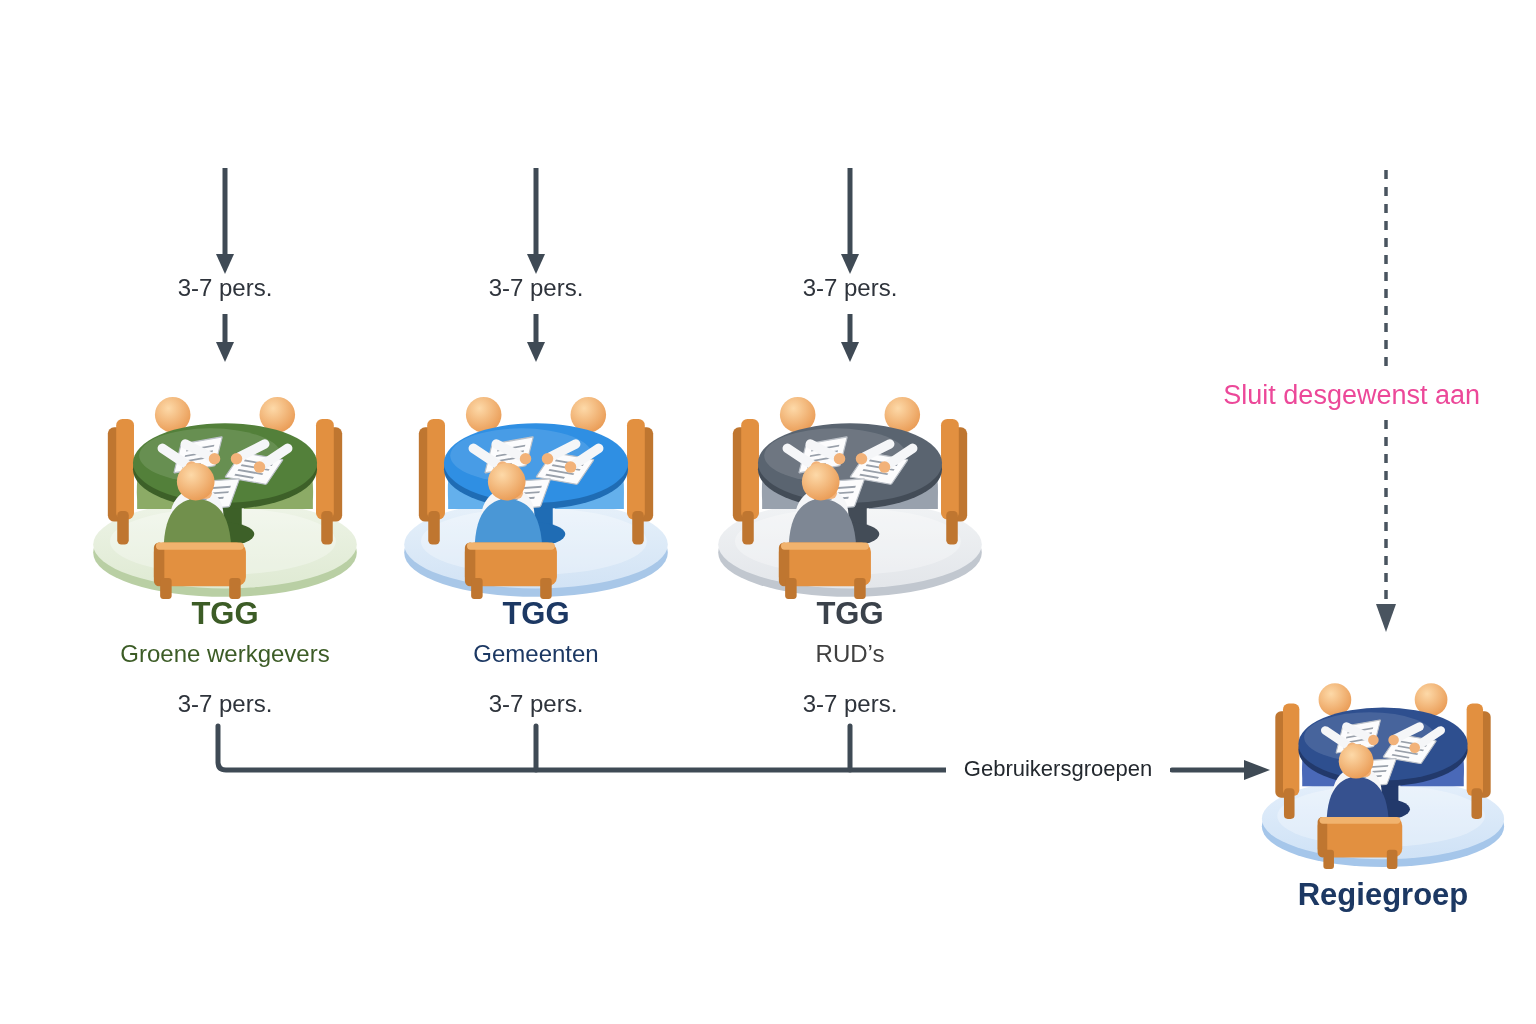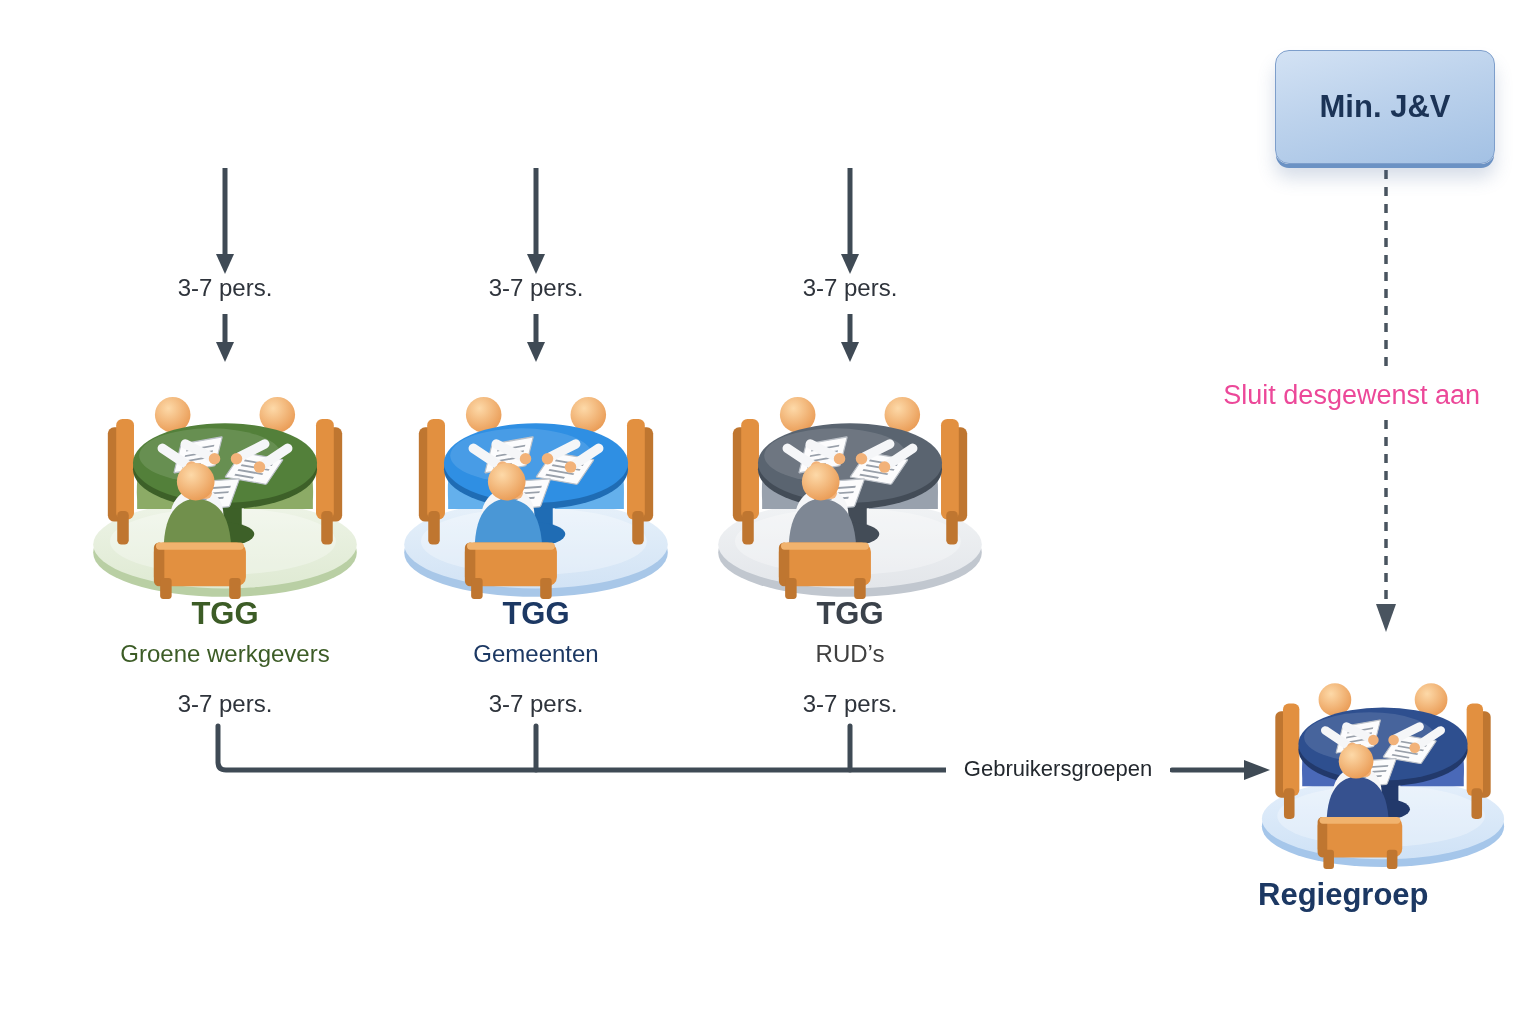--- a/index.html
+++ b/index.html
@@ -31,21 +31,21 @@
   .ministry { left:1275px; top:50px; width:220px; height:114px; font-size:31px; }
   
   .col { position:absolute; width:300px; text-align:center; }
   .col-label-top { position:absolute; width:100%; top:274px; font-size:24px; color:#2e333b; }
   .col .icon-wrap { position:absolute; left:14px; top:352px; width:272px; height:250px; }
   .icon-wrap svg { width:100%; height:auto; display:block; }
   .col-title { position:absolute; width:100%; top:596px; font-size:31px; font-weight:700; }
   .col-subtitle { position:absolute; width:100%; top:640px; font-size:24px; font-weight:500; }
   .col-label-bottom { position:absolute; width:100%; top:690px; font-size:24px; color:#2e333b; }
   
-  .regie { position:absolute; left:1258px; top:642px; width:250px; }
+  .regie { position:absolute; left:1258px; top:642px; width:250px; text-align:center; }
   .regie .icon-wrap { width:250px; height:229px; }
   .regie-label { margin-top:6px; font-size:31px; font-weight:700; }
   
   .join-note {
     position:absolute; left:1150px; top:380px; width:330px;
     text-align:right; font-size:27px; color:#ec4899; background:#ffffff;
   }
   .rep-label {
     position:absolute; left:946px; top:756px; width:224px;
     text-align:center; font-size:22px; color:#23282e; background:#ffffff;
@@ -86,23 +86,20 @@
     <polygon fill="#3f4a55" points="1244,760 1244,780 1270,770"></polygon>
 
     <g stroke="#49545f" stroke-width="3.5" stroke-dasharray="9 8" fill="none">
       <path d="M1386 170 V374"></path>
       <path d="M1386 420 V606"></path>
     </g>
     <polygon fill="#49545f" points="1376,604 1396,604 1386,632"></polygon>
   </svg>
 
 
-  <div class="blue-box ministry">
-    <span>Min. J&amp;V</span>
-  </div>
 
   <div class="col" style="left:75px">
     <div class="col-label-top">3-7 pers.</div>
     <div class="icon-wrap">
         <svg viewBox="0 0 260 238" xmlns="http://www.w3.org/2000/svg">
           <defs>
             <radialGradient id="hd_0" cx="38%" cy="32%" r="78%">
               <stop offset="0%" stop-color="#fdd9a8"></stop>
               <stop offset="100%" stop-color="#e8964e"></stop>
             </radialGradient>

